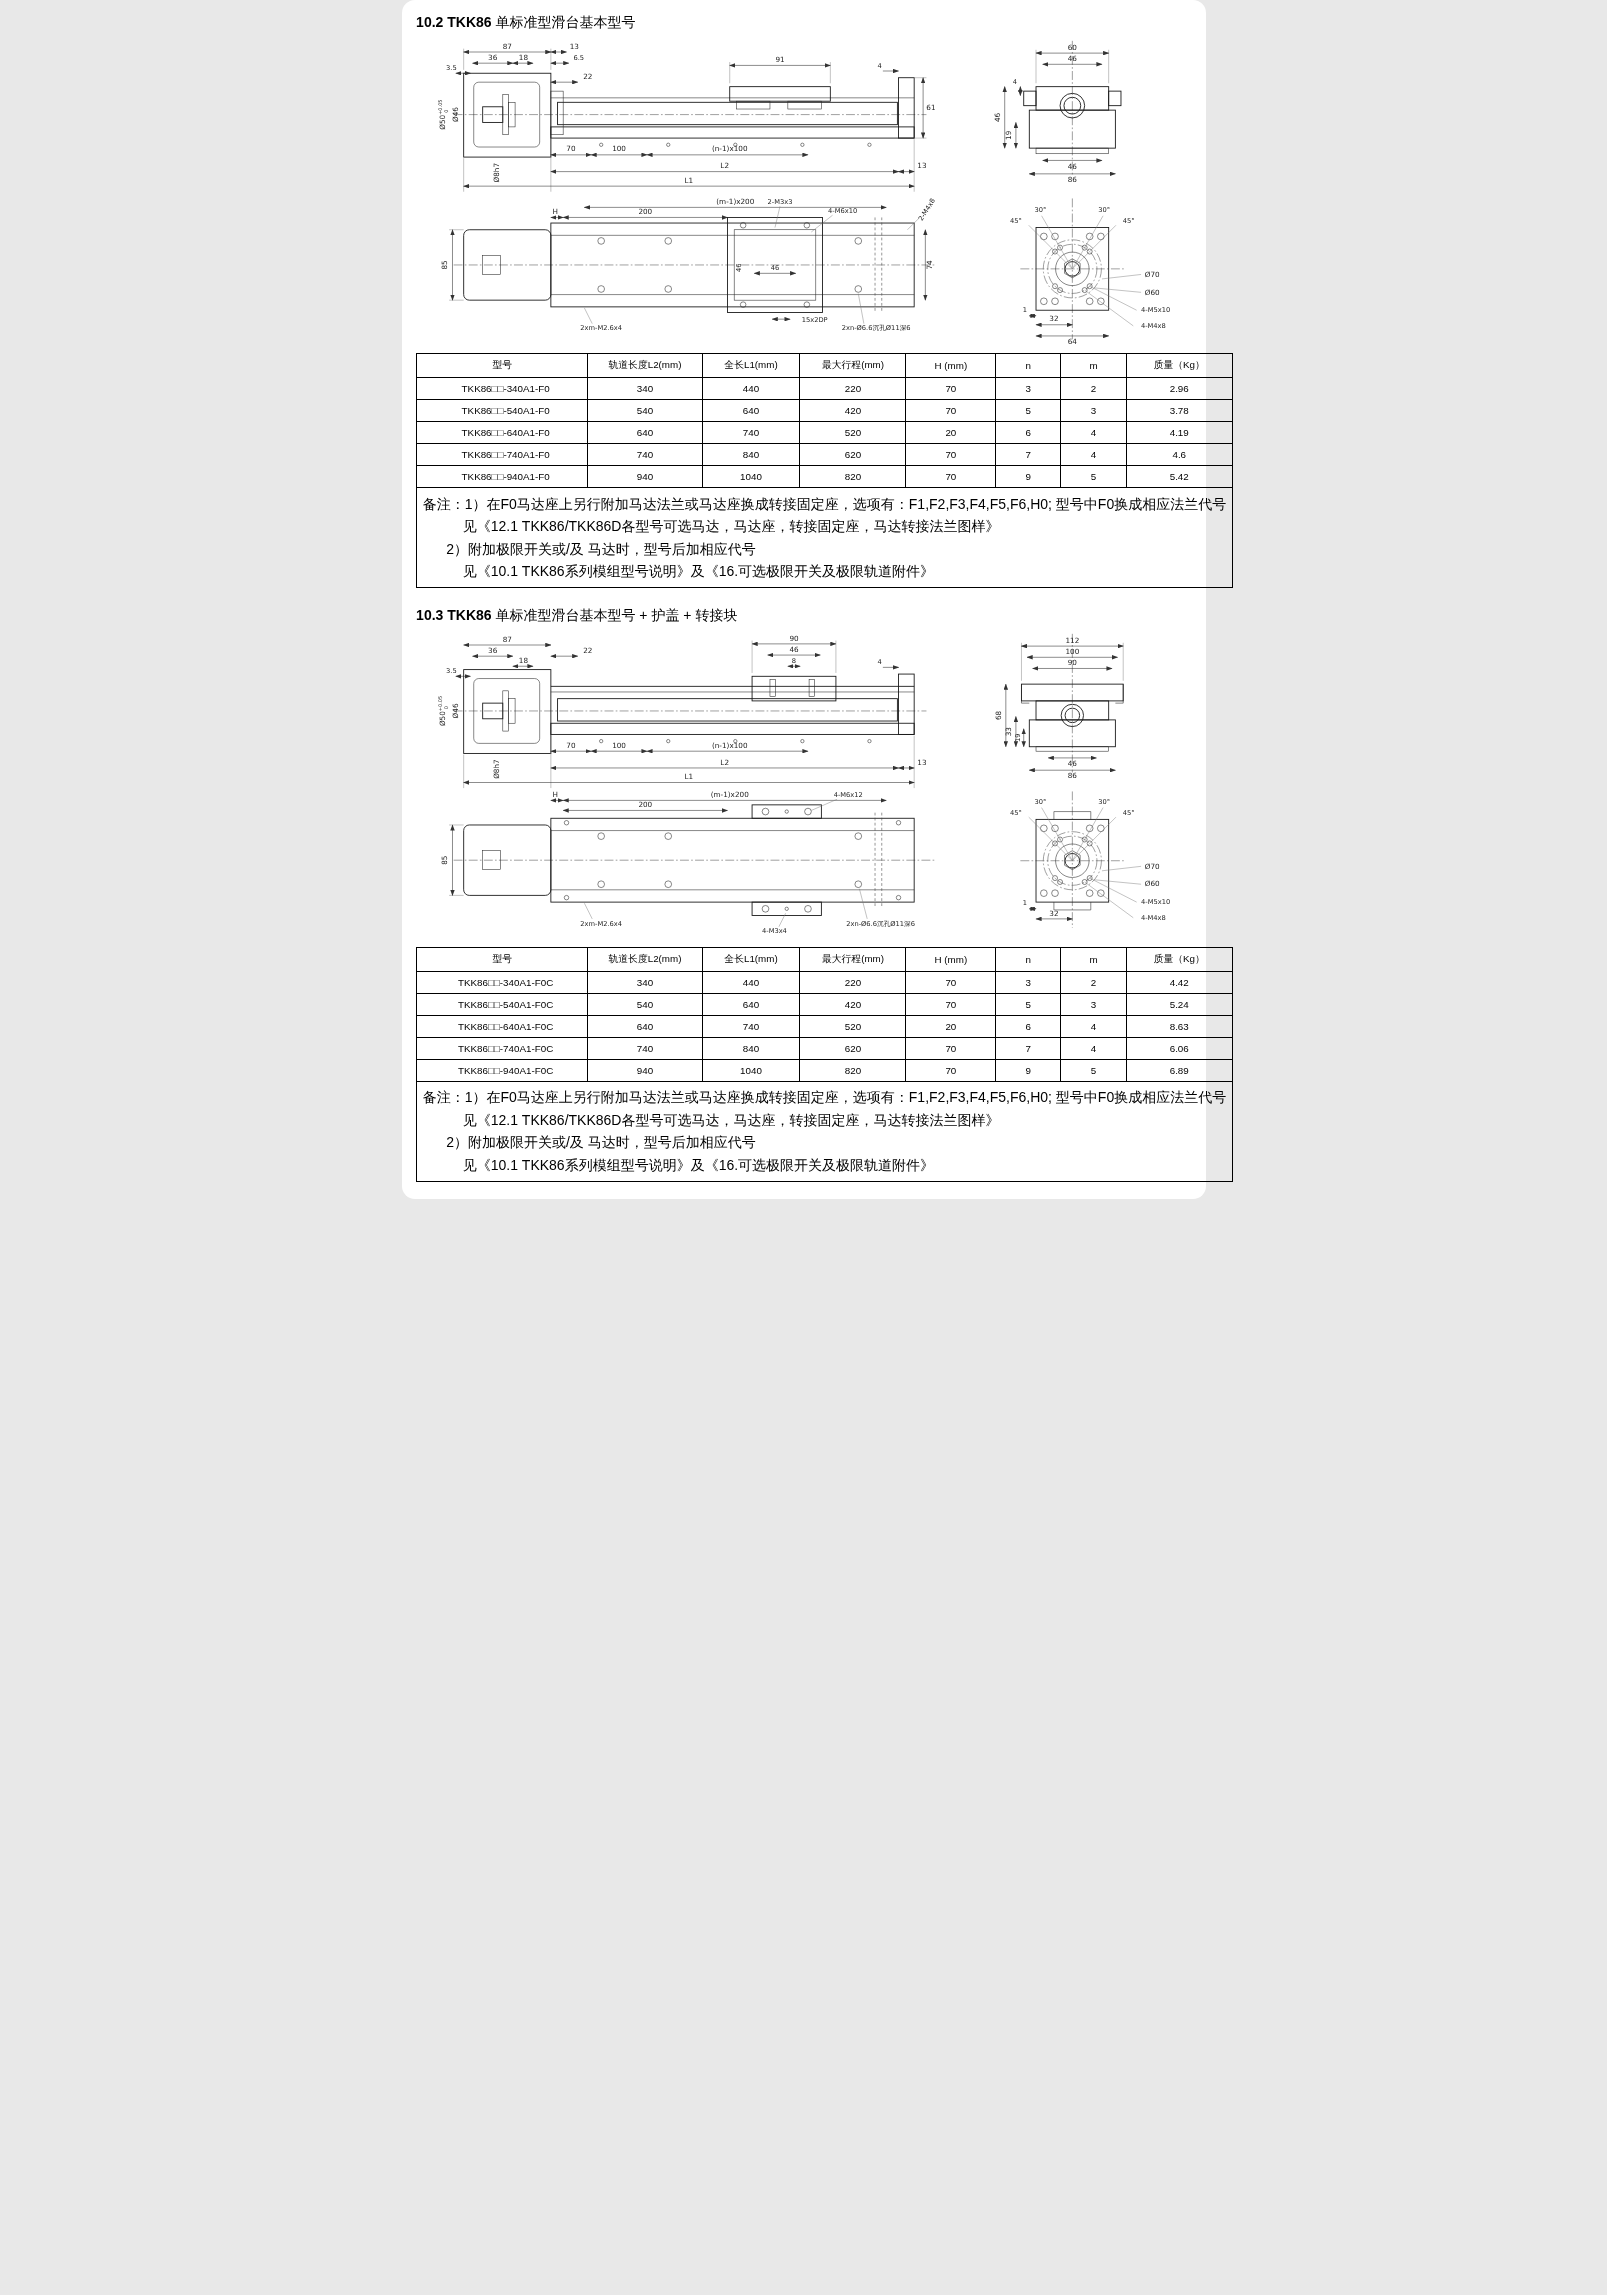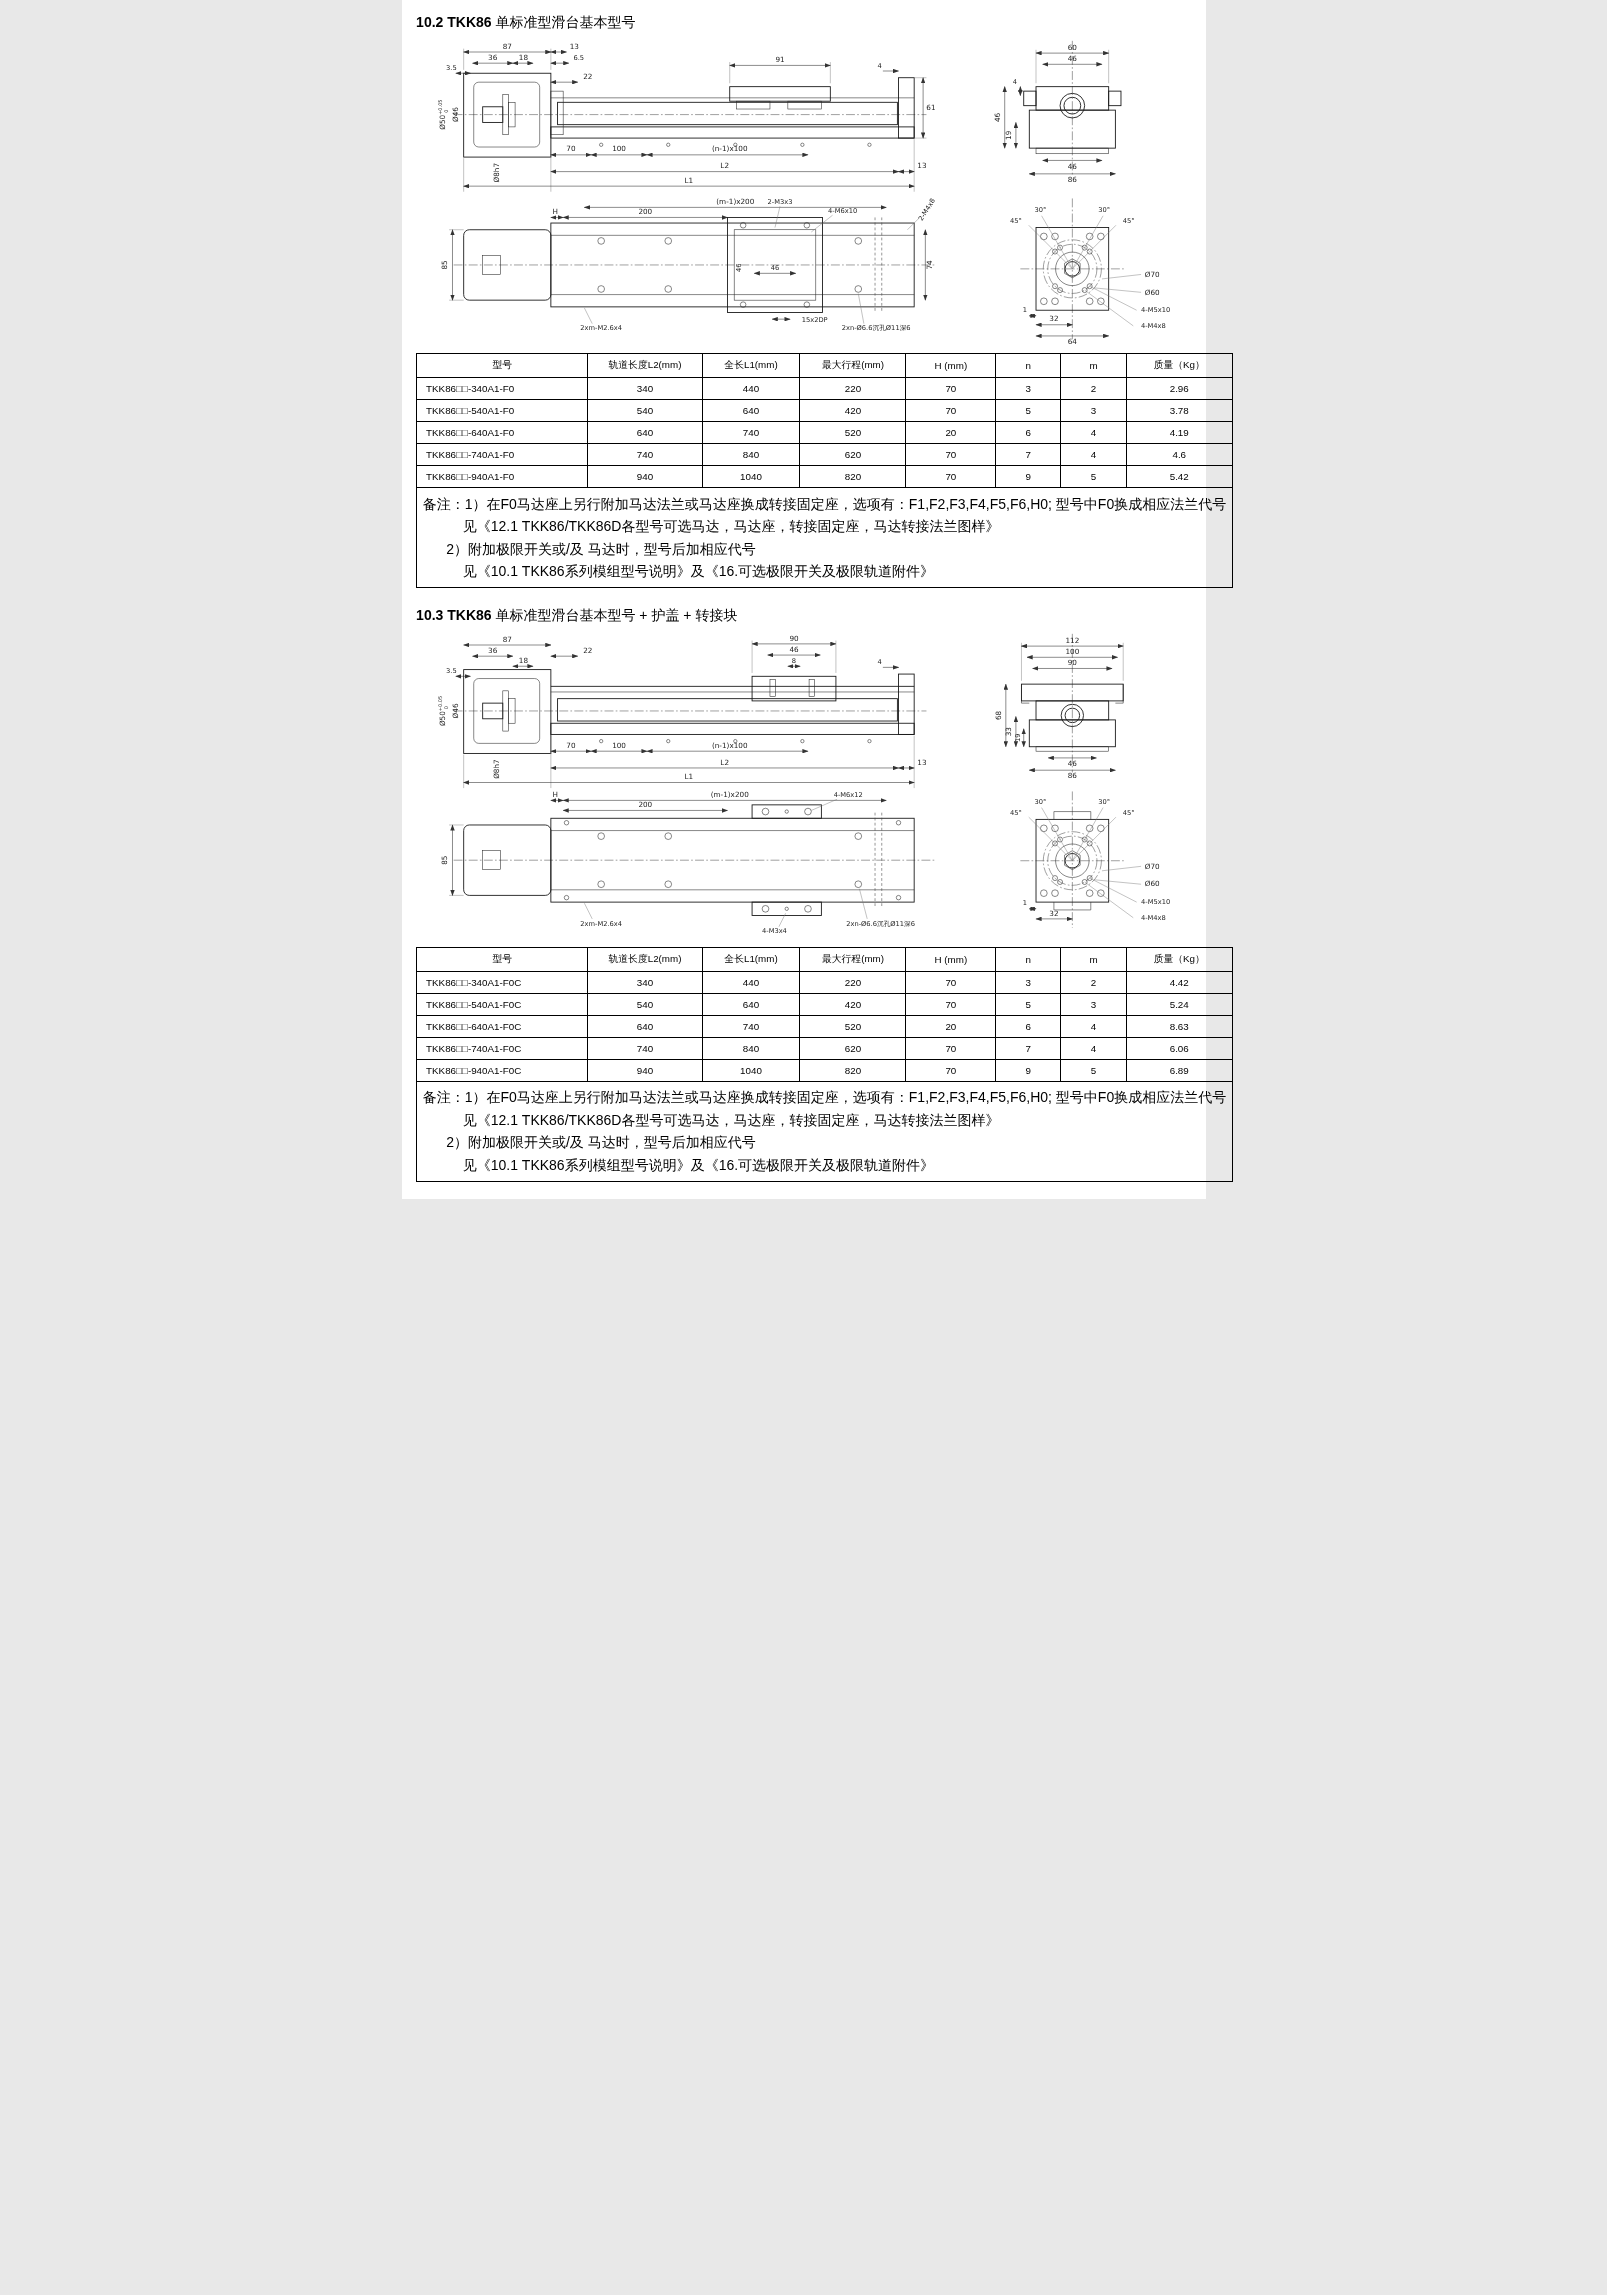--- a/index.html
+++ b/index.html
@@ -1,34 +1,34 @@
 <!DOCTYPE html>
 <html style="font-size:9px"><head>
 <meta charset="utf-8">
 <style>
   html,body{margin:0;padding:0;background:#e8e8e8;}
   body{font-family:"Liberation Sans","DejaVu Sans",sans-serif;color:#111;}
-  .page{width:804px;margin:0 auto;background:#fff;padding:9px 14.6px 17px 14.6px;box-sizing:border-box;}
+  .page{width:804px;margin:0 auto;background:#fff;padding:9px 14.6px 17px 14.6px;box-sizing:border-box;border-radius:13px;}
   h1.sec{font-size:14px;margin:4.5px 0 1.1px 0;color:#000;}
   h1.sec .tb{font-weight:bold;}
   h1.sec .tr{font-weight:normal;}
   .drawwrap{width:100%;}
   svg{display:block;}
   .ln{stroke:#1a1a1a;stroke-width:1.6;fill:none;}
   .ln2{stroke:#2a2a2a;stroke-width:1;fill:none;}
   .cl{stroke:#555;stroke-width:1;stroke-dasharray:16 4 3 4;fill:none;}
   .dash{stroke:#444;stroke-width:1;stroke-dasharray:5 4;fill:none;}
   .dl{stroke:#333;stroke-width:1;fill:none;}
   .ext{stroke:#777;stroke-width:.8;fill:none;}
   text.dim{font-family:"DejaVu Sans",sans-serif;font-size:13px;fill:#222;text-anchor:middle;}
   text.dim.sm{font-size:12px;}
   table.spec{width:100%;border-collapse:collapse;margin-top:7.8px;border:1.7px solid #000;font-size:9.8px;}
   table.spec th,table.spec td{border:1.1px solid #000;text-align:center;padding:5px 2.2px;color:#000;}
   table.spec th{font-weight:normal;text-align:center;}
-  table.spec td.model{text-align:left;padding-left:9px;}
+  table.spec td.model{text-align:center;padding-left:9px;}
   td.notes{text-align:left !important;font-size:14px;line-height:1.6;padding:4.5px 5.6px !important;}
   .nline{white-space:nowrap;overflow:hidden;}
   .in1{padding-left:23.5px;}
   .in2{padding-left:40px;}
   .secgap{height:14.6px;}
 </style>
 </head>
 <body>
 
 <div class="page">

